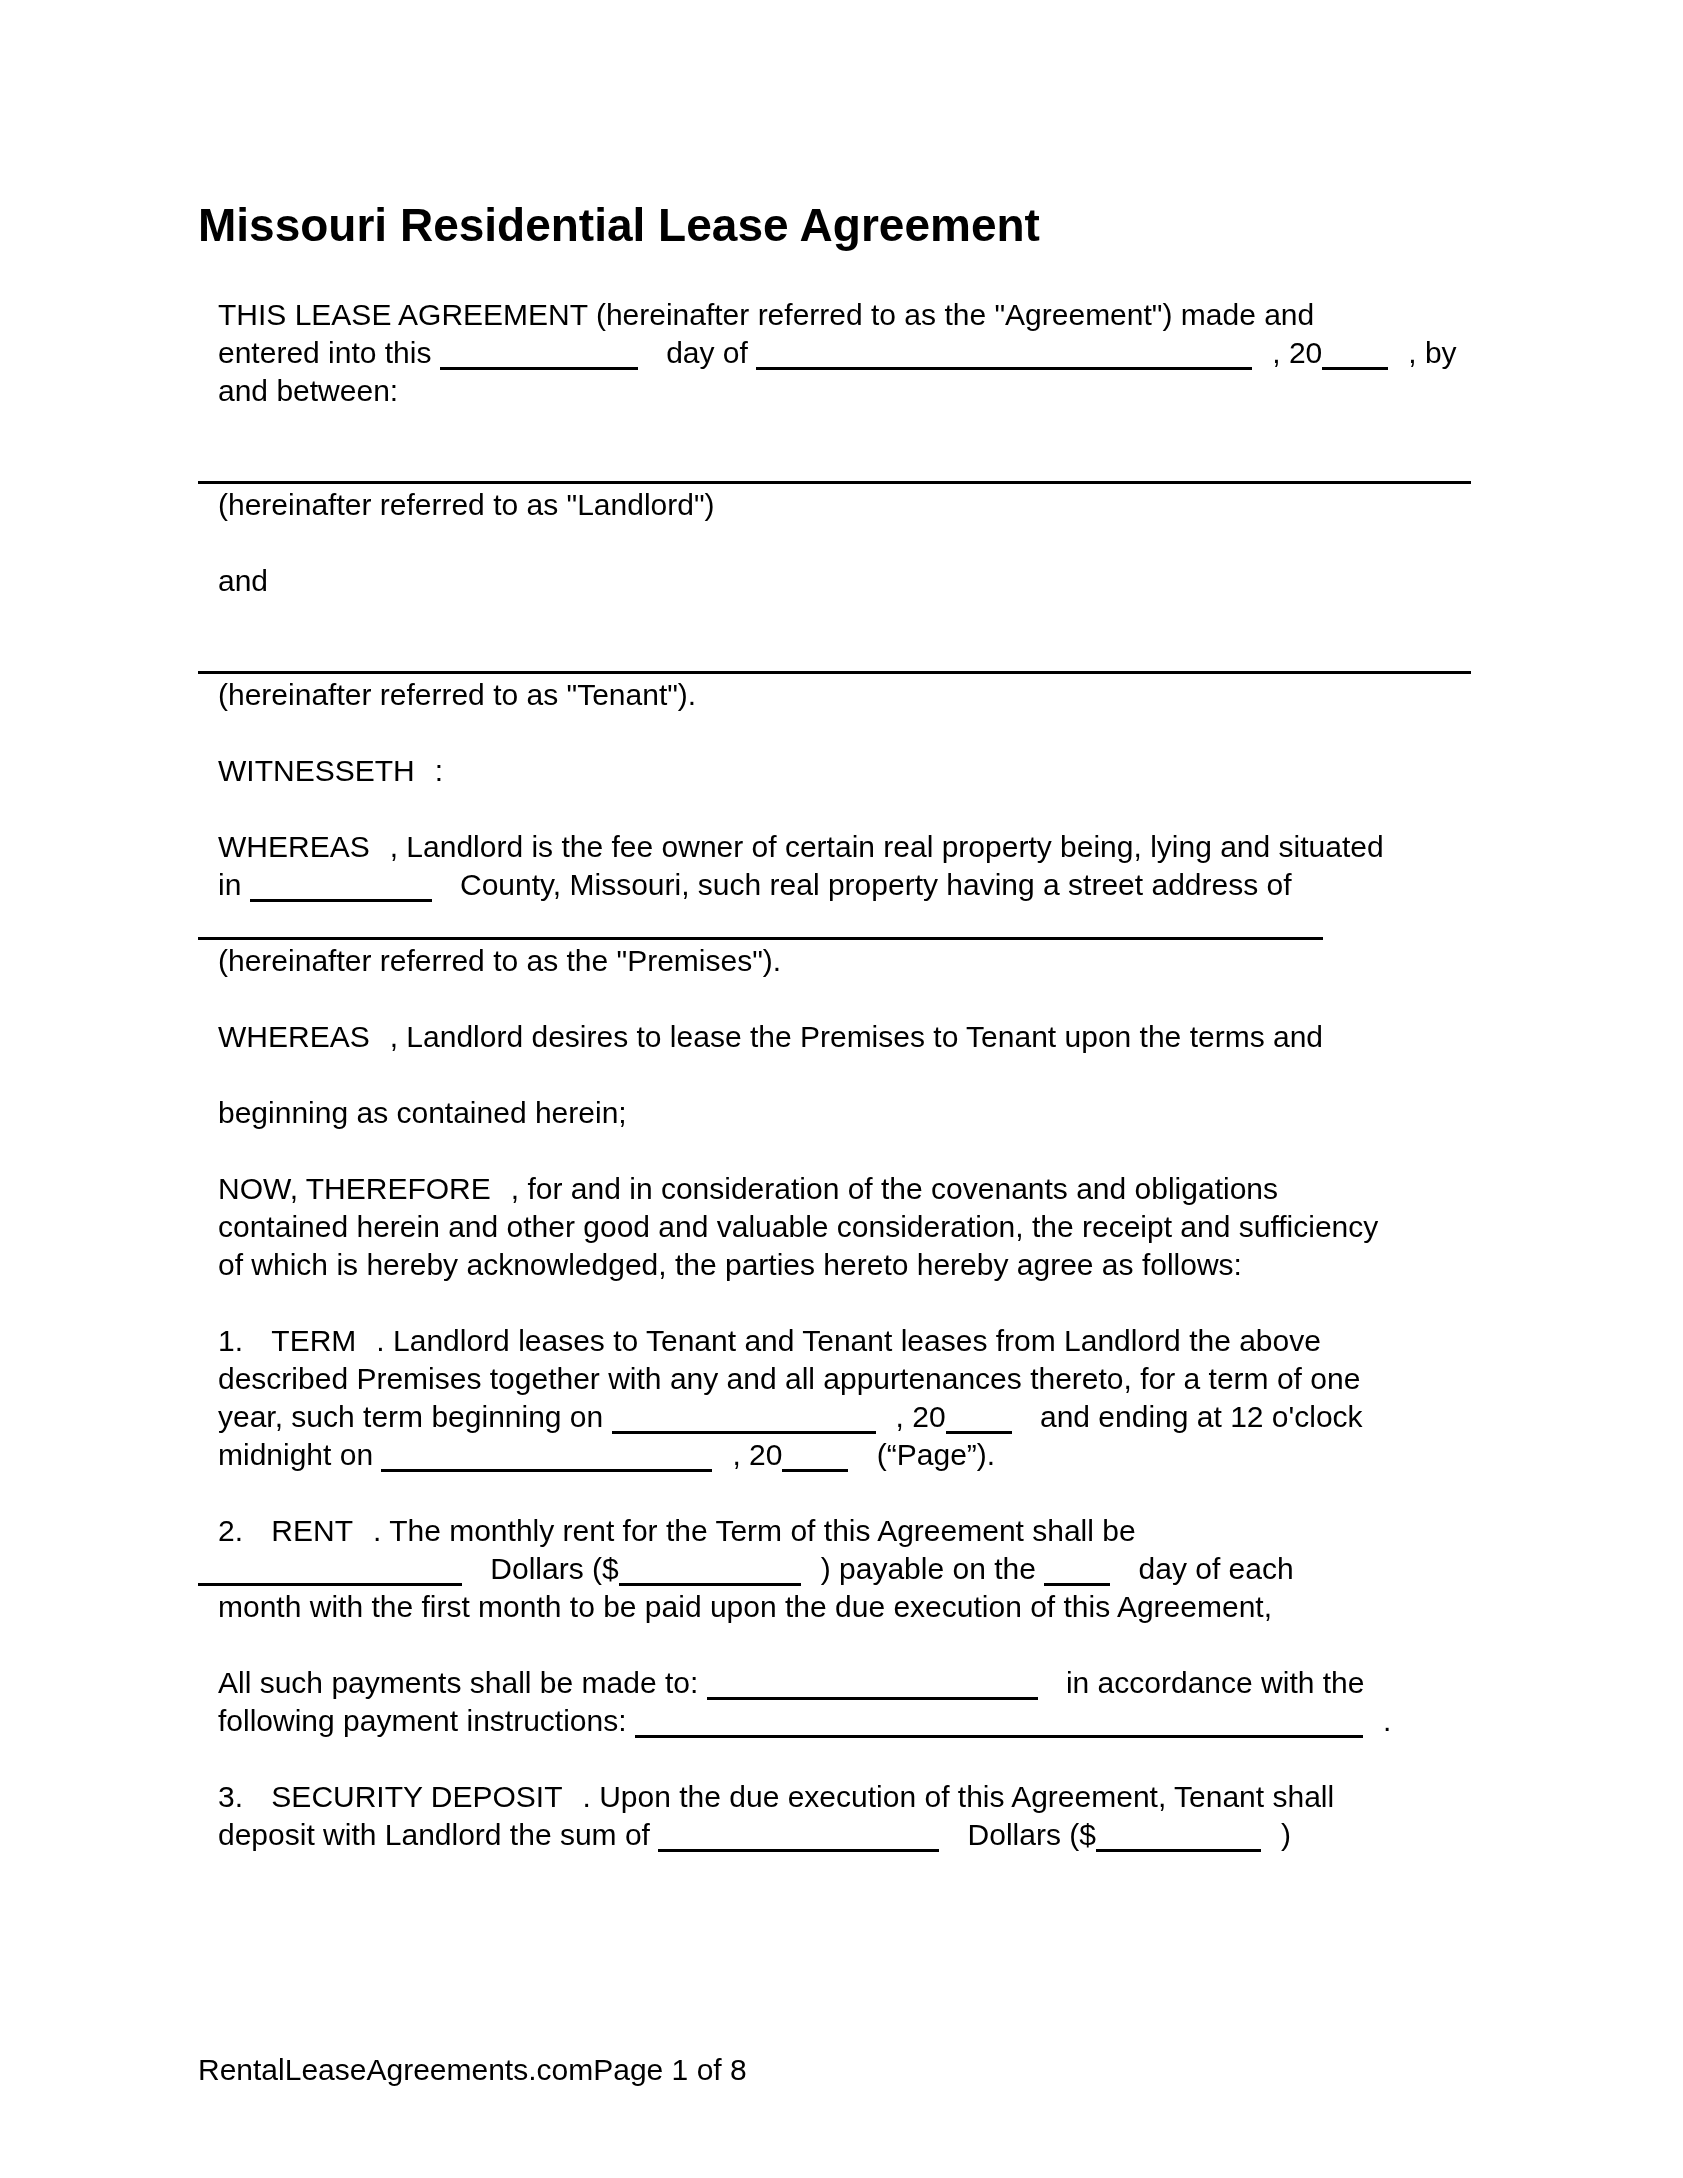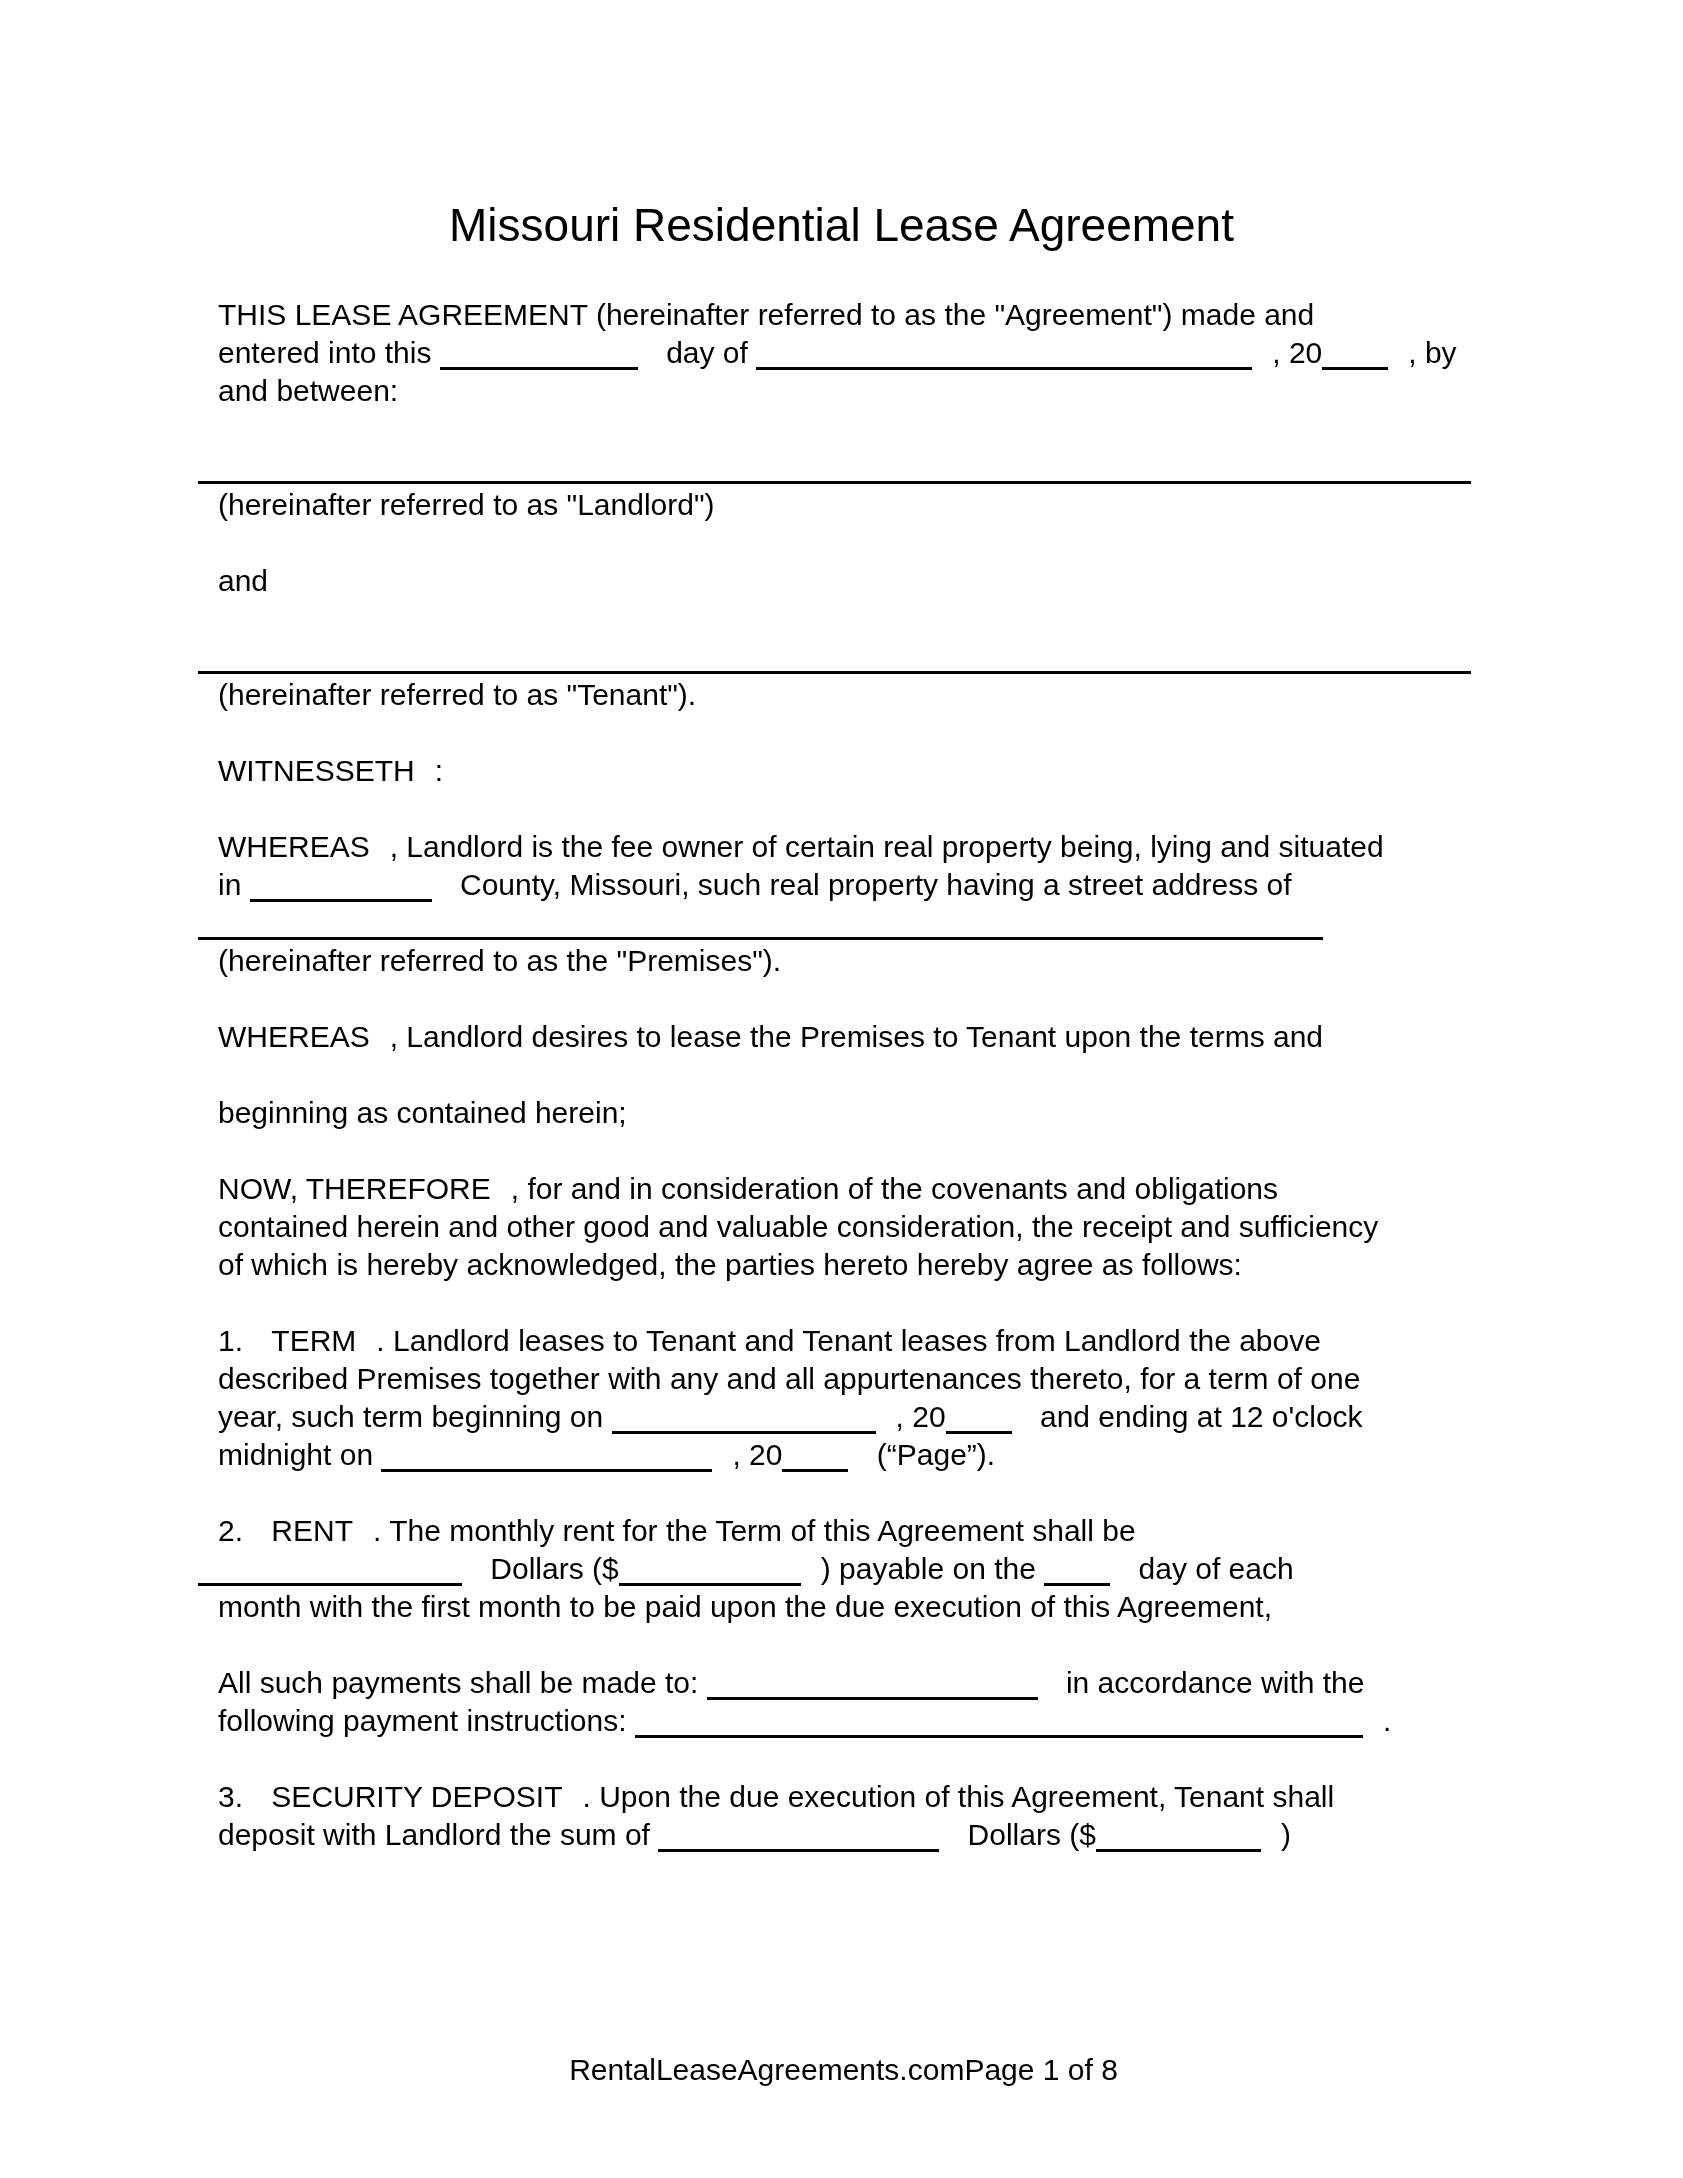--- a/index.html
+++ b/index.html
@@ -12,43 +12,43 @@
     overflow:hidden;
   }
   .content{
     position:absolute;
     left:198px;top:198px;width:1287px;
   }
   .title{
     margin:0 0 43px 0;
     font-size:46px;
     line-height:55px;
-    font-weight:normal;
-    text-align:center;
+    font-weight:bold;
+    text-align:left;
     white-space:nowrap;
   }
   .line{
     height:38px;
     line-height:38px;
     font-size:30px;
     white-space:pre;
   }
   .seg{font-weight:normal;margin-left:20px;}
   .seg.bold{font-weight:normal;}
   .blank{
     display:inline-block;
     height:0;
     border-bottom:3px solid #000;
     vertical-align:-7px;
   }
   .footer{
     position:absolute;
     left:198px;right:194px;top:2051px;
     display:flex;
-    justify-content:center;
+    justify-content:flex-start;
     font-size:30px;
     line-height:38px;
   }
 </style>
 </head>
 <body>
 
 <div class="page">
   <div class="content">
     <h1 class="title">Missouri Residential Lease Agreement</h1>

